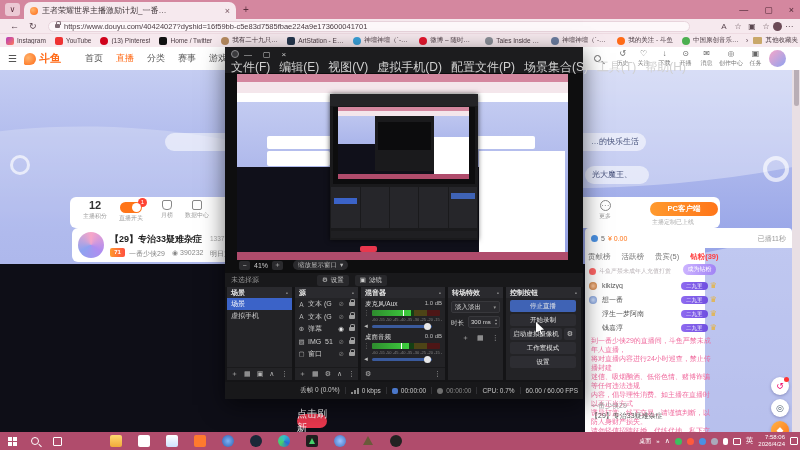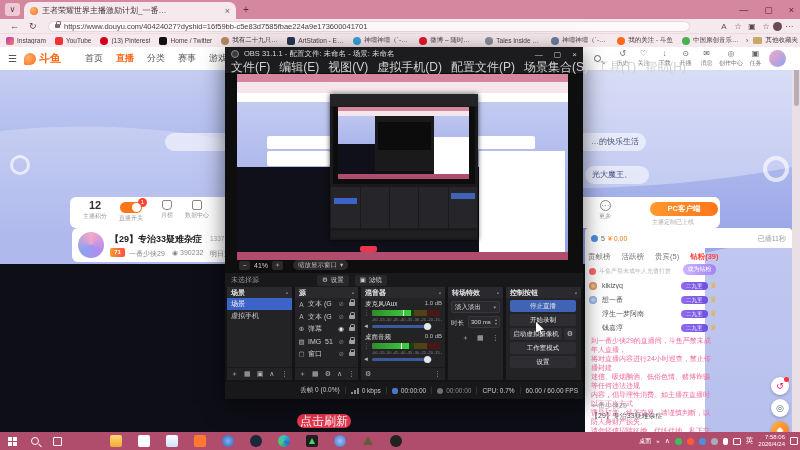--- a/index.html
+++ b/index.html
@@ -33,21 +33,21 @@
 .bml{font-size:6.5px;color:#4a3b42;max-width:46px}
 .bm-right{right:2px;top:0;height:13px;gap:4px}
 .folder{width:9px;height:7px;background:#c9a86a;border-radius:1px}
 
 
 .dyheader{left:0;top:47px;width:800px;height:23px;background:#fff;z-index:2}
 .dylogo{font-size:11px;font-weight:bold;color:#ff6a17}
 .logofish{width:12px;height:12px;border-radius:50% 50% 50% 12%;background:radial-gradient(circle at 35% 40%,#ffb36b,#ff6a17)}
 .dynav{left:85px;top:0;height:23px;gap:13px;width:146px;overflow:hidden}
 .dynav span{font-size:9px;color:#555;flex:0 0 auto}
-.dynav .on{color:#ff6a17;font-weight:bold}
+.dynav .on{color:#ff6a17;font-weight:normal}
 .srch{width:7px;height:7px;border:1.2px solid #666;border-radius:50%;position:relative}
 .srch:after{content:"";position:absolute;left:6px;top:6px;width:4px;height:1.2px;background:#666;transform:rotate(45deg)}
 .act{width:21px;flex-direction:column;justify-content:center;gap:1px}
 .act .ai{font-size:8px;color:#666;line-height:8px}
 .act .al{font-size:6px;color:#777;white-space:nowrap}
 .dyav{width:17px;height:17px;border-radius:50%;background:linear-gradient(135deg,#f7a6c8,#8ea2f0)}
 .dybody{left:0;top:70px;width:800px;height:362px;background:linear-gradient(180deg,#c5cdf2 0%,#9aa7e8 45%,#8c99e2 100%);overflow:hidden}
 .swoosh{position:absolute;background:rgba(255,255,255,.33);border-radius:50%}
 .ring{position:absolute;border-radius:50%;border:3px solid rgba(255,255,255,.65)}
 .pill{position:absolute;background:rgba(255,255,255,.55);border-radius:9px;padding:0 7px;font-size:8px;color:#45507a;line-height:18px;height:18px;overflow:hidden;white-space:nowrap}
@@ -64,21 +64,21 @@
 .pcsub{position:absolute;left:582px;top:21px;font-size:6px;color:#aaa}
 .roompanel{left:72px;top:158px;width:160px;height:34px;background:#fff;border-radius:6px}
 .rmav{position:absolute;left:6px;top:4px;width:26px;height:26px;border-radius:50%;background:conic-gradient(#f7a6c8,#b08df0,#8ea2f0,#f7a6c8)}
 .rmtitle{position:absolute;left:38px;top:5px;width:112px;font-size:9px;font-weight:bold;color:#222}
 .rmhot{position:absolute;left:138px;top:7px;font-size:6.5px;color:#aaa}
 .lvl{position:absolute;left:38px;top:20px;width:15px;height:9px;background:linear-gradient(90deg,#ff9a2e,#ff5040);border-radius:2px;color:#fff;font-size:6px;font-weight:bold;text-align:center;line-height:9px}
 .rmname{position:absolute;left:57px;top:21px;font-size:7px;color:#888}
 .rmviews{position:absolute;left:100px;top:21px;font-size:7px;color:#888}
 .rmcat{position:absolute;left:138px;top:21px;width:20px;font-size:7px;color:#888;overflow:hidden;white-space:nowrap}
 .player{left:0;top:194px;width:585px;height:168px;background:#0e0e17}
-.refreshbtn{position:absolute;left:297px;top:344px;width:54px;height:14px;background:#e8374d;border-radius:7px;color:#fff;font-size:12px;justify-content:center}
+.refreshbtn{position:absolute;left:297px;top:344px;width:30px;height:14px;background:#e8374d;border-radius:7px;color:#fff;font-size:10px;justify-content:center}
 .balrow{left:585px;top:158px;width:207px;height:20px;background:#fff;border-radius:4px 4px 0 0}
 .baldot{width:7px;height:7px;border-radius:50%;background:#4a90e2}
 .baltxt{font-size:7px;color:#666}
 .played{position:absolute;right:6px;top:6px;font-size:7px;color:#999}
 .rightcol{left:585px;top:178px;width:120px;height:184px;background:#fff}
 .rtabs{left:3px;top:2px;gap:11px;height:13px}
 .rtabs span{font-size:7.5px;color:#777;flex:0 0 auto}
 .rtabs .hot{color:#ff3e3e;font-weight:bold}
 .warnrow{left:4px;top:17px;width:128px;height:12px}
 .warnic{width:7px;height:7px;border-radius:50%;background:#f66;flex:0 0 auto}
@@ -475,21 +475,20 @@
       </div>
   </div>
 
   <div class="a scroll">
       <div class="a thumb"></div>
     </div>
 
   <div class="a obs">
     <div class="a f obstitle">
       <span class="obslogo"></span>
-      <span class="obsttl ell">OBS 31.1.1 - 配置文件: 未命名 - 场景: 未命名</span>
       <div class="f obsctl">
         <span>—</span>
         <span>▢</span>
         <span>×</span>
       </div>
     </div>
     <div class="a f obsmenu">
       <span>文件(F)</span>
       <span>编辑(E)</span>
       <span>视图(V)</span>

